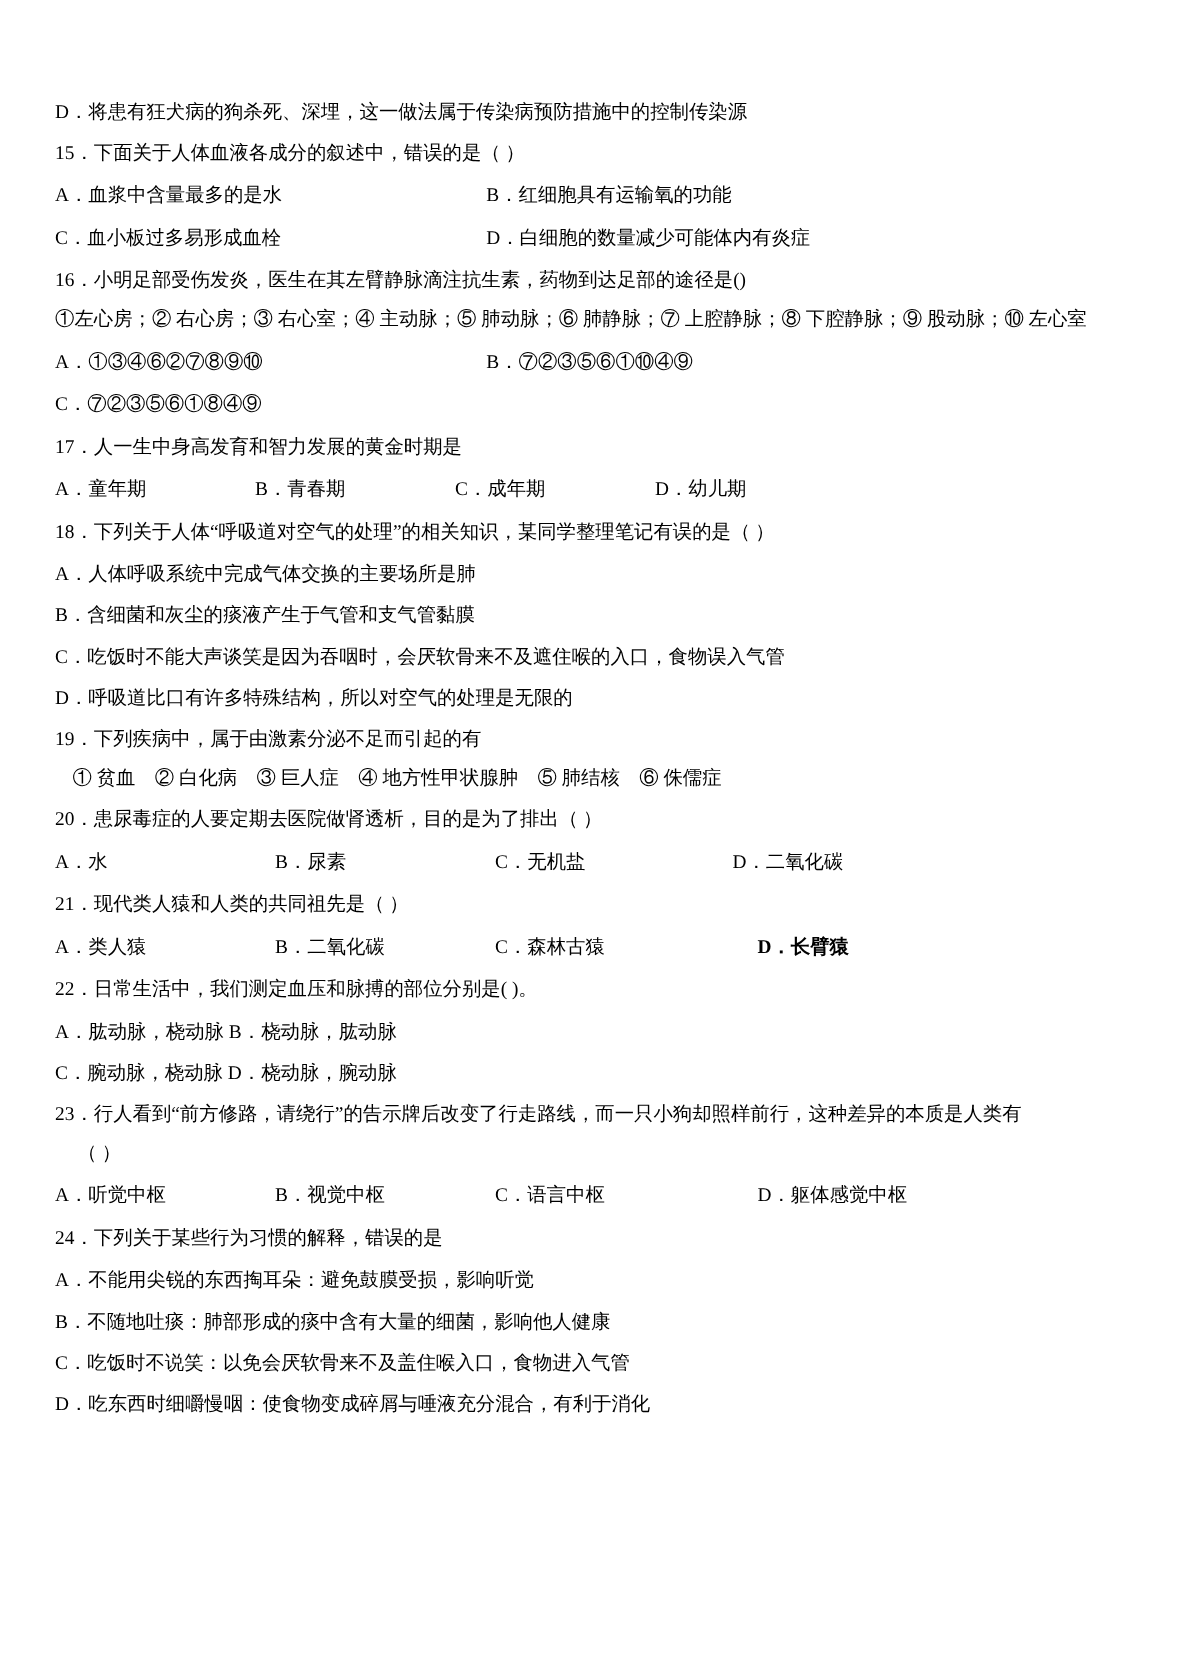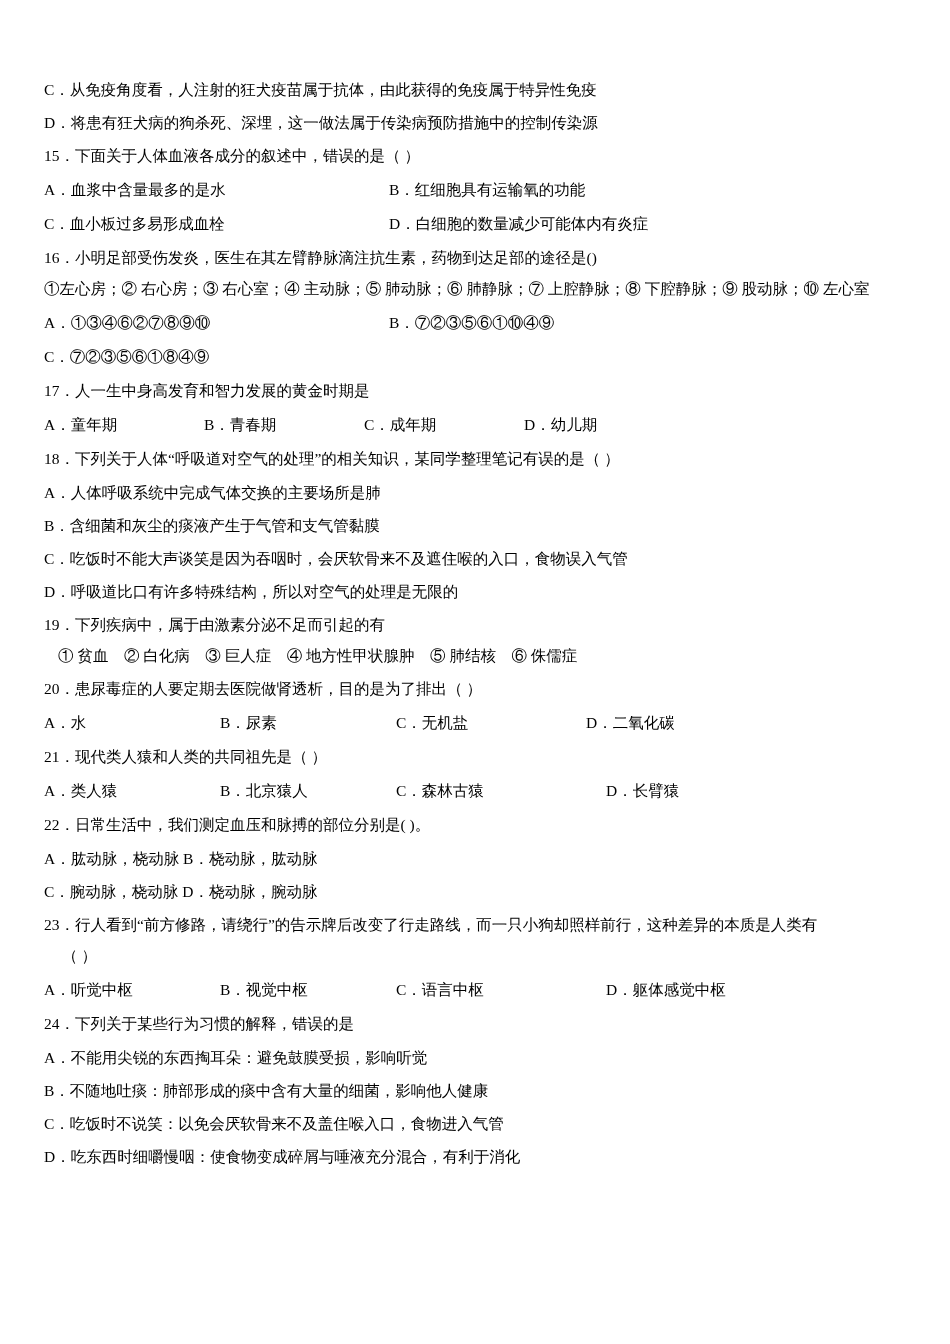--- a/index.html
+++ b/index.html
@@ -52,21 +52,21 @@
   .c4 > div { width: 160px; }
 
   .c4b > div:nth-child(1) { width: 176px; }
   .c4b > div:nth-child(2) { width: 176px; }
   .c4b > div:nth-child(3) { width: 190px; }
   .c4b > div:nth-child(4) { width: 160px; }
 
   .c4c > div:nth-child(1) { width: 176px; }
   .c4c > div:nth-child(2) { width: 176px; }
   .c4c > div:nth-child(3) { width: 210px; }
-  .c4c > div:nth-child(4) { width: 160px; }
+  .c4c > div:nth-child(4) { width: 160px; font-weight: bold; }
 
   .c4d > div:nth-child(1) { width: 176px; }
   .c4d > div:nth-child(2) { width: 176px; }
   .c4d > div:nth-child(3) { width: 210px; }
   .c4d > div:nth-child(4) { width: 160px; }
 
   .sub {
     font-size: 15.5px;
     line-height: 1.6;
     margin: 0 0 8px 0;
@@ -77,21 +77,20 @@
     line-height: 1.6;
     margin: 0 0 10px 0;
     padding-left: 16px;
   }
 </style>
 </head>
 <body>
 
 <div class="page">
 
-  <div class="qline">C．从免疫角度看，人注射的狂犬疫苗属于抗体，由此获得的免疫属于特异性免疫</div>
   <div class="qline">D．将患有狂犬病的狗杀死、深埋，这一做法属于传染病预防措施中的控制传染源</div>
 
   <div class="stem">15．下面关于人体血液各成分的叙述中，错误的是（      ）</div>
   <div class="opt-row c2">
     <div>A．血浆中含量最多的是水</div>
     <div>B．红细胞具有运输氧的功能</div>
   </div>
   <div class="opt-row c2">
     <div>C．血小板过多易形成血栓</div>
     <div>D．白细胞的数量减少可能体内有炎症</div>
@@ -128,21 +127,21 @@
   <div class="opt-row c4b">
     <div>A．水</div>
     <div>B．尿素</div>
     <div>C．无机盐</div>
     <div>D．二氧化碳</div>
   </div>
 
   <div class="stem">21．现代类人猿和人类的共同祖先是（  ）</div>
   <div class="opt-row c4c">
     <div>A．类人猿</div>
-    <div>B．北京猿人</div>
+    <div>B．二氧化碳</div>
     <div>C．森林古猿</div>
     <div>D．长臂猿</div>
   </div>
 
   <div class="stem">22．日常生活中，我们测定血压和脉搏的部位分别是(          )。</div>
   <div class="qline">A．肱动脉，桡动脉  B．桡动脉，肱动脉</div>
   <div class="qline">C．腕动脉，桡动脉  D．桡动脉，腕动脉</div>
 
   <div class="stem tight">23．行人看到“前方修路，请绕行”的告示牌后改变了行走路线，而一只小狗却照样前行，这种差异的本质是人类有</div>
   <div class="stem indent-opts">（      ）</div>

